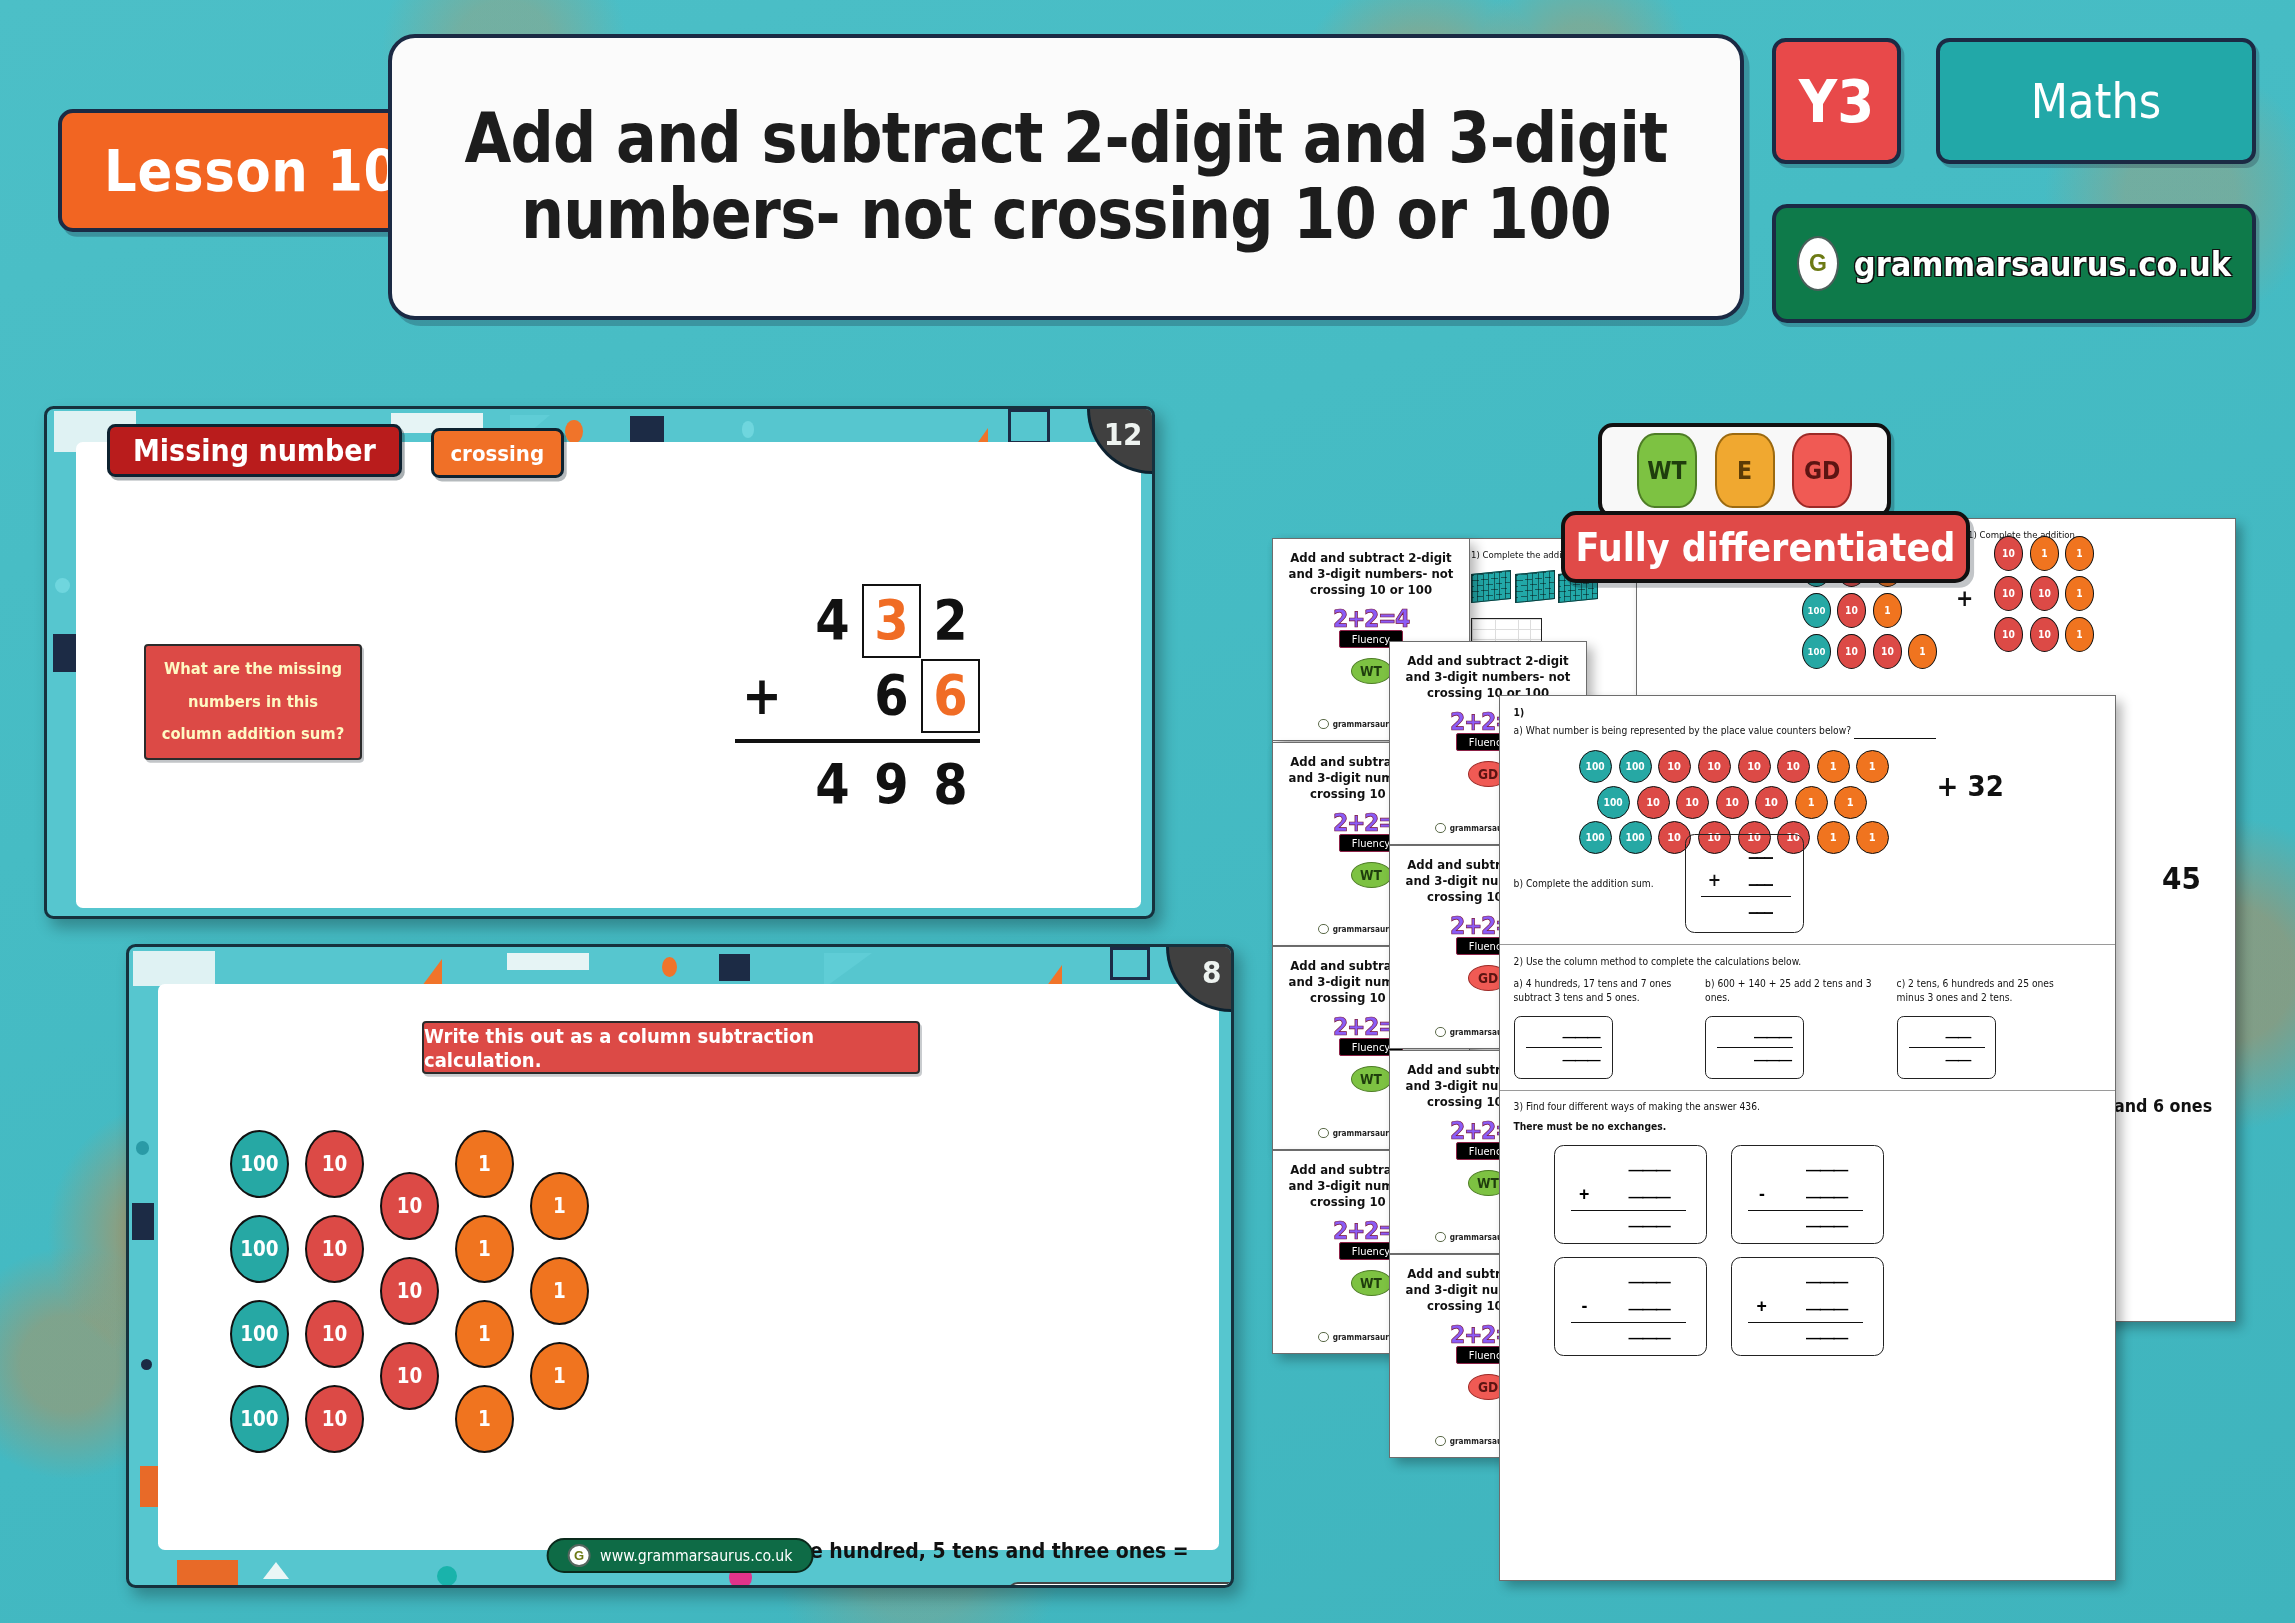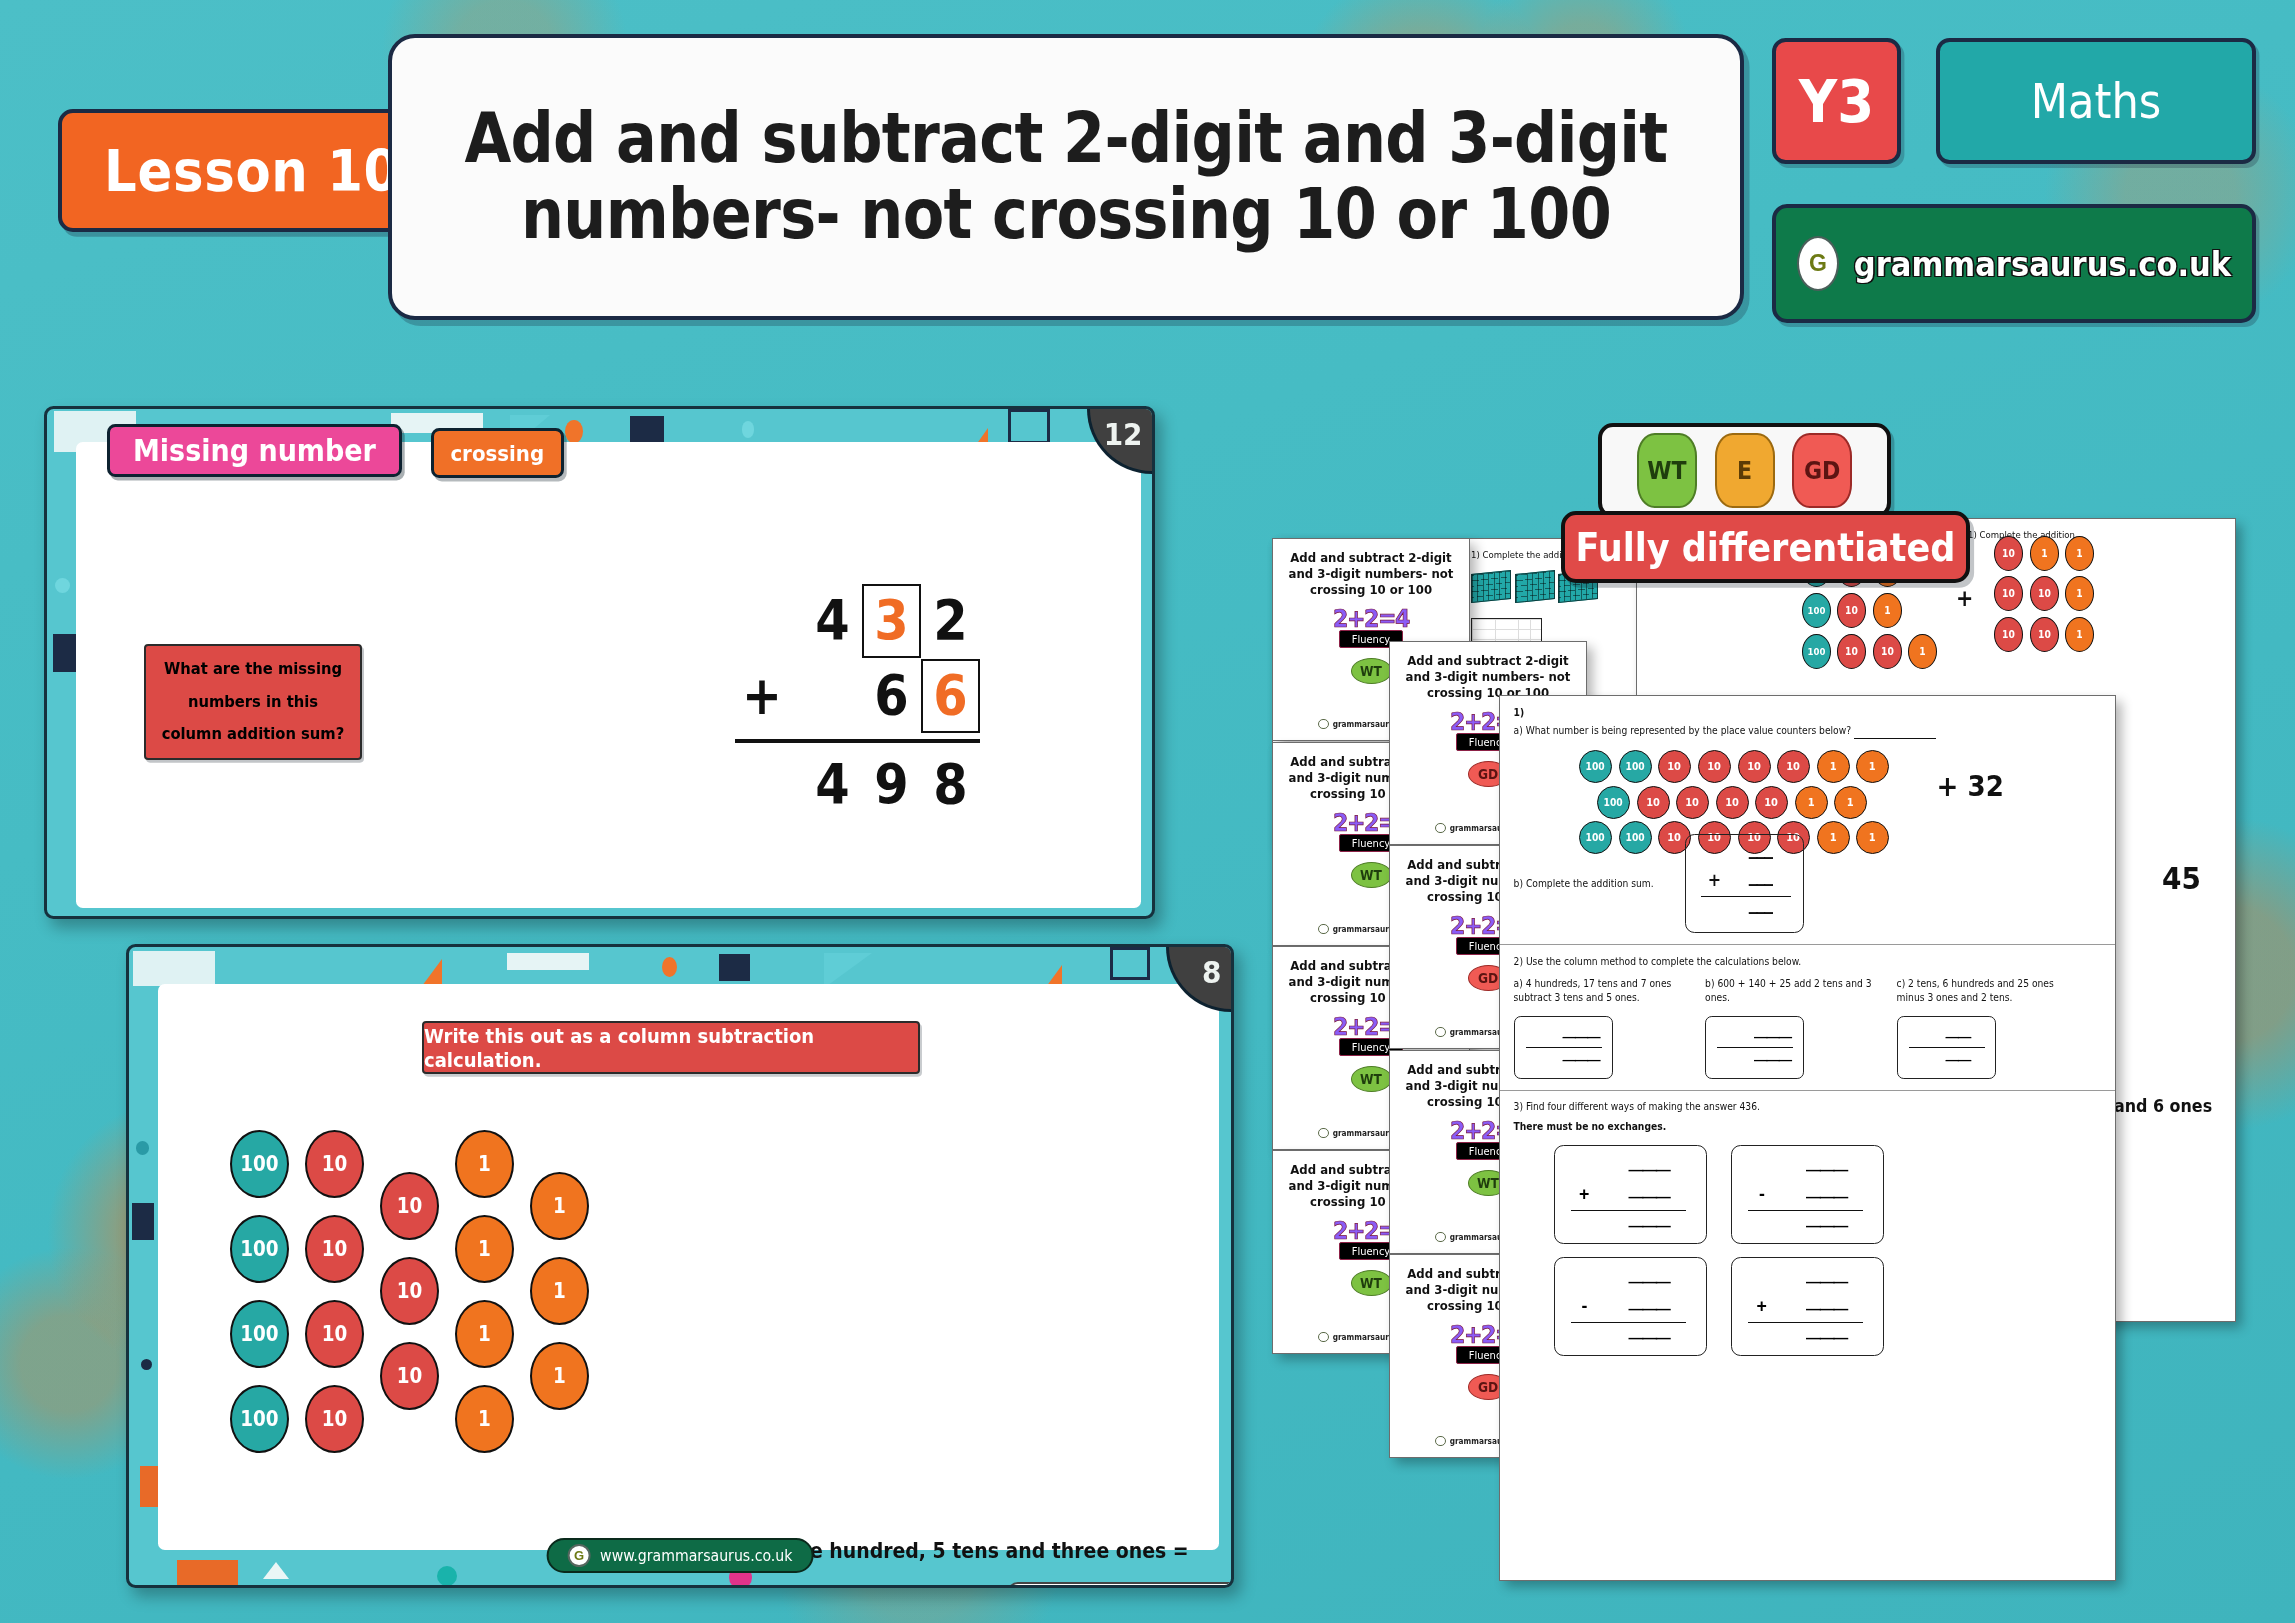--- a/index.html
+++ b/index.html
@@ -90,41 +90,41 @@
     color:#eef3f0; font-size:31px; font-weight:700;
     display:flex;align-items:flex-start;justify-content:flex-end;
     padding:6.8px 9.5px 0 0;
     font-family:"DejaVu Sans Condensed","Liberation Sans",sans-serif;
   }
   
   #slide1{ left:44px; top:406px; width:1111px; height:513px; }
   #slide1 .slide-inner{ left:29px; top:33px; right:11px; bottom:8.2px; }
   #s1-title{
     position:absolute; left:60px; top:15px; height:53px; padding:0 23px;
-    background:#ec4899;border:3.4px solid #0d2230;border-radius:8.2px;
+    background:#b91c1c;border:3.4px solid #0d2230;border-radius:8.2px;
     display:flex;align-items:center; z-index:6;
     box-shadow:2.7px 3.4px 0 rgba(10,25,35,.35);
   }
   #s1-title span{color:#fff;font-size:30px;font-weight:700;
      font-family:"DejaVu Sans Condensed","Liberation Sans",sans-serif;}
   #s1-answers{
     position:absolute; left:384px; top:19px; height:50px; padding:0 16.4px;
     background:#F07027;border:3.4px solid #0d2230;border-radius:8.2px;
     display:flex;align-items:center; z-index:6;
     box-shadow:2.7px 3.4px 0 rgba(10,25,35,.3);
   }
   #s1-answers span{color:#fff;font-size:22px;font-weight:600;
      font-family:"DejaVu Sans Condensed","Liberation Sans",sans-serif;}
   #s1-prompt{
     position:absolute; left:97px; top:235px; width:218px; height:116px;
     background:#DC4A46; border:2px solid #2b2b2b; border-radius:4.1px;
     display:flex;flex-direction:column;align-items:center;justify-content:center;
     padding:6.8px 12.3px; box-shadow:2px 2.7px 0 rgba(10,25,35,.25);
   }
-  #s1-prompt div{color:#000000;font-size:16.4px;line-height:2.0;text-align:right;
+  #s1-prompt div{color:#fef9c3;font-size:16.4px;line-height:2.0;text-align:right;
      font-family:"DejaVu Sans Condensed","Liberation Sans",sans-serif;font-weight:600;}
   
   #colsum{ position:absolute; left:613px; top:174px; width:320px; }
   .cs-row{ display:flex; align-items:center; justify-content:flex-end; height:75px; }
   .cs-op{ font-size:53px; font-weight:700; color:#111; width:61px; text-align:left;
     font-family:"DejaVu Sans Condensed","Liberation Sans",sans-serif;}
   .cs-d{ width:59px; text-align:center; font-size:55px; font-weight:700; color:#111;
     font-family:"DejaVu Sans Condensed","Liberation Sans",sans-serif; line-height:1;}
   .cs-d.boxed{ border:2.7px solid #111; background:#fff; color:#F06C25;
     height:74px; display:flex; align-items:center; justify-content:center; }

